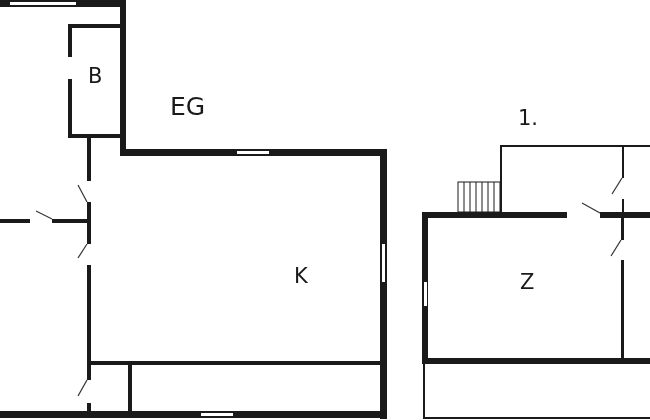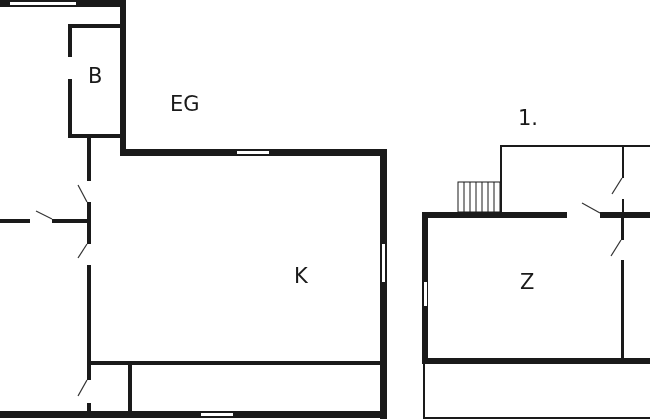--- a/index.html
+++ b/index.html
@@ -79,16 +79,16 @@
     <rect x="424" y="282" width="3" height="24"></rect>
   </g>
   <g stroke="#333" stroke-width="1.2" fill="none">
     <line x1="582" y1="203" x2="600" y2="213"></line>
     <line x1="612" y1="194" x2="622" y2="178"></line>
     <line x1="611" y1="256" x2="621" y2="240"></line>
   </g>
 </svg>
 
 <div class="label" style="left:88px; top:64px; font-size:21px;">B</div>
-<div class="label" style="left:170px; top:92px; font-size:21px;text-align:center;">EG</div>
+<div class="label" style="left:170px; top:92px; font-size:25px;text-align:center;">EG</div>
 <div class="label" style="left:294px; top:264px; font-size:21px;">K</div>
 <div class="label" style="left:518px; top:106px; font-size:21px;">1.</div>
 <div class="label" style="left:520px; top:270px; font-size:21px;">Z</div>
 
 </body></html>

